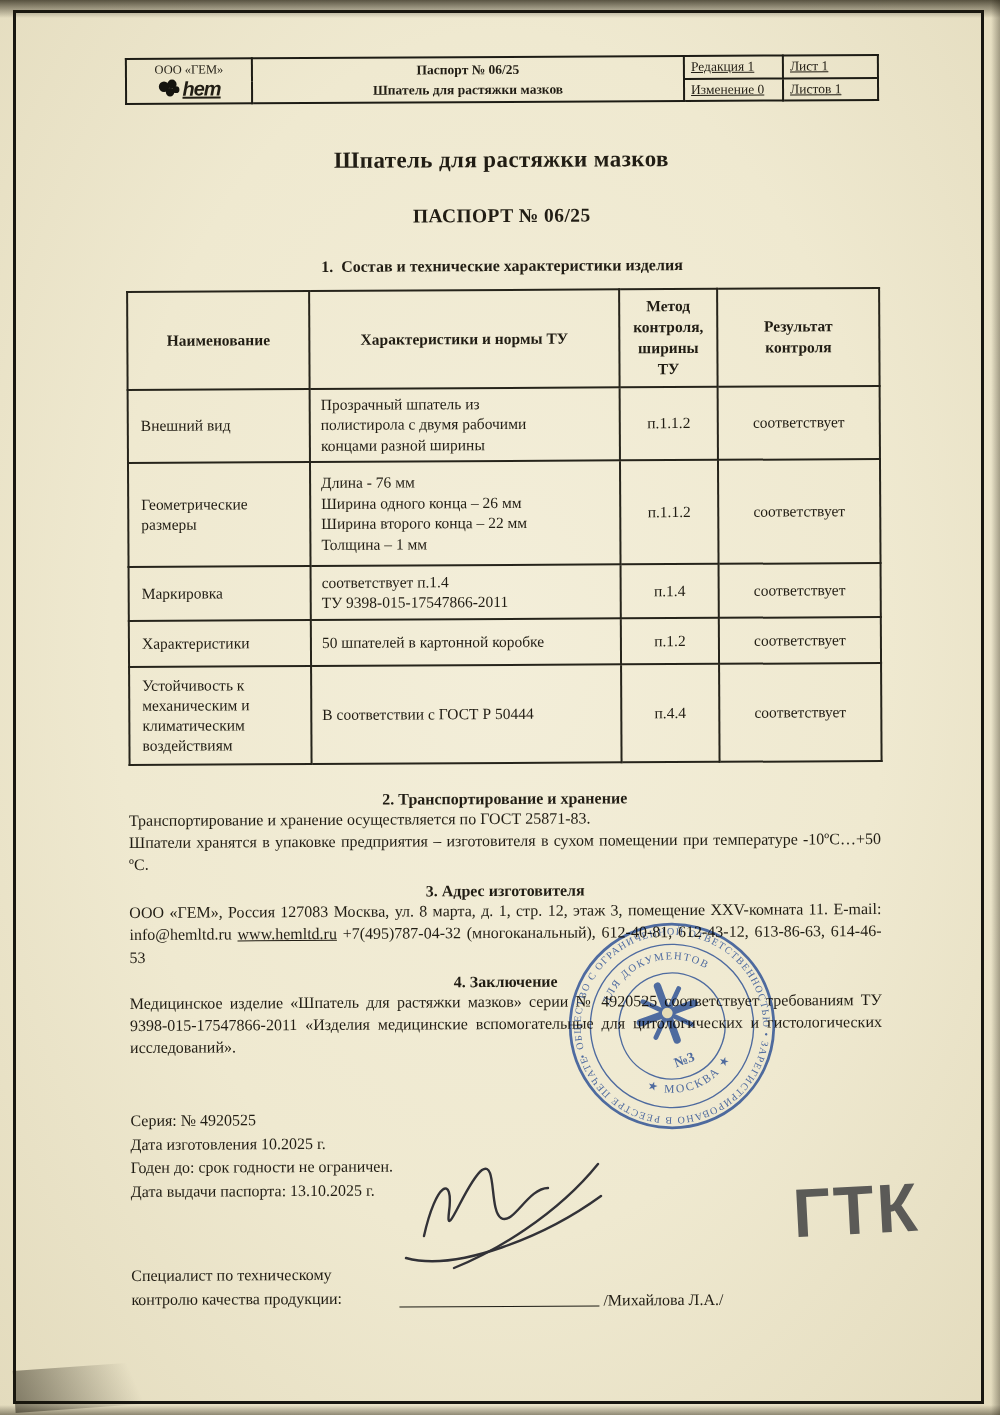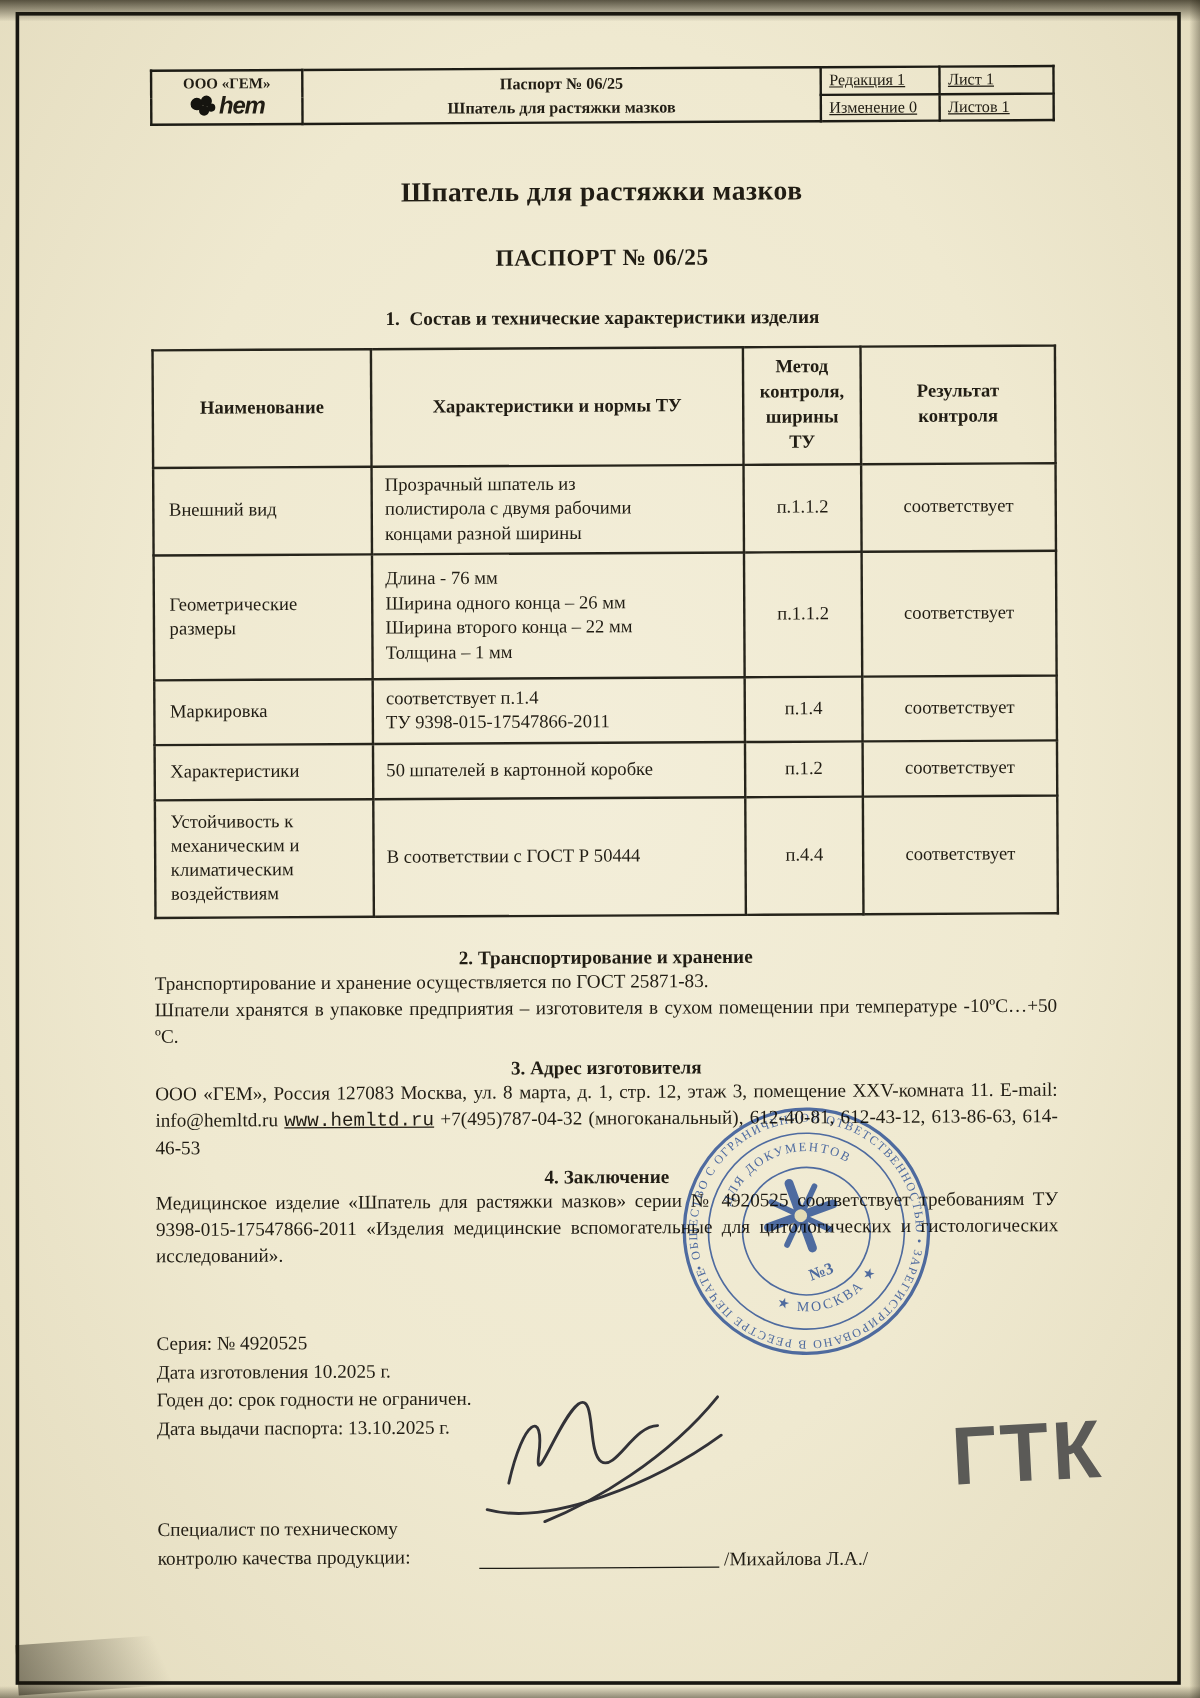--- a/index.html
+++ b/index.html
@@ -17,23 +17,23 @@
   }
   .frame {
     position:absolute; left:13px; top:10px; right:16px; bottom:11px;
     border:3px solid #181711; pointer-events:none;
   }
   .content { position:absolute; left:0; top:0; width:1000px; padding:56px 120px 0 128px; transform:rotate(-0.3deg); }
 
   
   table.hdr { border-collapse:collapse; width:752px; table-layout:fixed; font-size:13.5px; }
   table.hdr td { border:2px solid #1d1c15; padding:2px 6px; vertical-align:middle; }
-  .hdr-company { font-weight:bold; font-size:12.5px; text-align:center; }
+  .hdr-company { font-weight:normal; font-size:12.5px; text-align:center; }
   .logo-row { display:flex; align-items:center; justify-content:center; gap:1px; }
-  .logo-word { font-family:"Liberation Sans", sans-serif; font-style:italic; font-weight:bold; font-size:20px; letter-spacing:-1px; }
+  .logo-word { font-family:"Liberation Sans", sans-serif; font-style:italic; font-weight:bold; font-size:20px; letter-spacing:-1px;text-decoration:underline; }
   .hdr-center { text-align:center; font-weight:bold; line-height:1.45; }
   .hdr-small { font-size:13.5px; padding-left:8px;text-decoration:underline; }
 
   .title { margin-top:44px; text-align:center; font-weight:bold; font-size:23px; letter-spacing:.4px; }
   .passport { margin-top:32px; text-align:center; font-weight:bold; font-size:19.5px; letter-spacing:.4px; }
   .sec-head { text-align:center; font-weight:bold; font-size:16px; }
   .s1head { margin-top:30px; }
 
   table.main { border-collapse:collapse; width:752px; table-layout:fixed; margin-top:14px; font-size:15.5px; }
   table.main th, table.main td { border:2px solid #26241b; }
@@ -41,21 +41,21 @@
   td.nm { padding:6px 8px 6px 12px; vertical-align:middle; line-height:1.3; }
   td.ch { padding:5px 8px 5px 10px; vertical-align:middle; line-height:1.32; }
   td.ct { text-align:center; vertical-align:middle; }
   tr.r0 { height:70px; } tr.r1 { height:104px; } tr.r2 { height:54px; }
   tr.r3 { height:46px; } tr.r4 { height:98px; } tr.rh { height:88px; }
 
   .para { font-size:16px; line-height:1.38; text-align:justify; }
   .s2head { margin-top:26px; }
   .s3head { margin-top:8px; }
   .s4head { margin-top:6px; }
-  .link { text-decoration:underline;font-family:Liberation Mono, monospace; }
+  .link { text-decoration:underline; }
 
   .details { margin-top:50px; font-size:16px; line-height:1.48; }
   .footer { margin-top:60px; display:flex; width:650px; font-size:16px; }
   .role { width:268px; line-height:1.5; }
   .sig-line { flex:0 0 200px; border-bottom:1.6px solid #1d1c15; align-self:flex-end; margin:0 4px 3px 0; height:1px; }
   .signee { align-self:flex-end; white-space:nowrap;margin-top:28px; }
 
   .stamp { position:absolute; left:566px; top:920px; width:212px; height:212px;
            transform:rotate(-20deg); opacity:.82; mix-blend-mode:multiply; }
   .signature { position:absolute; left:396px; top:1138px; opacity:.92; }

